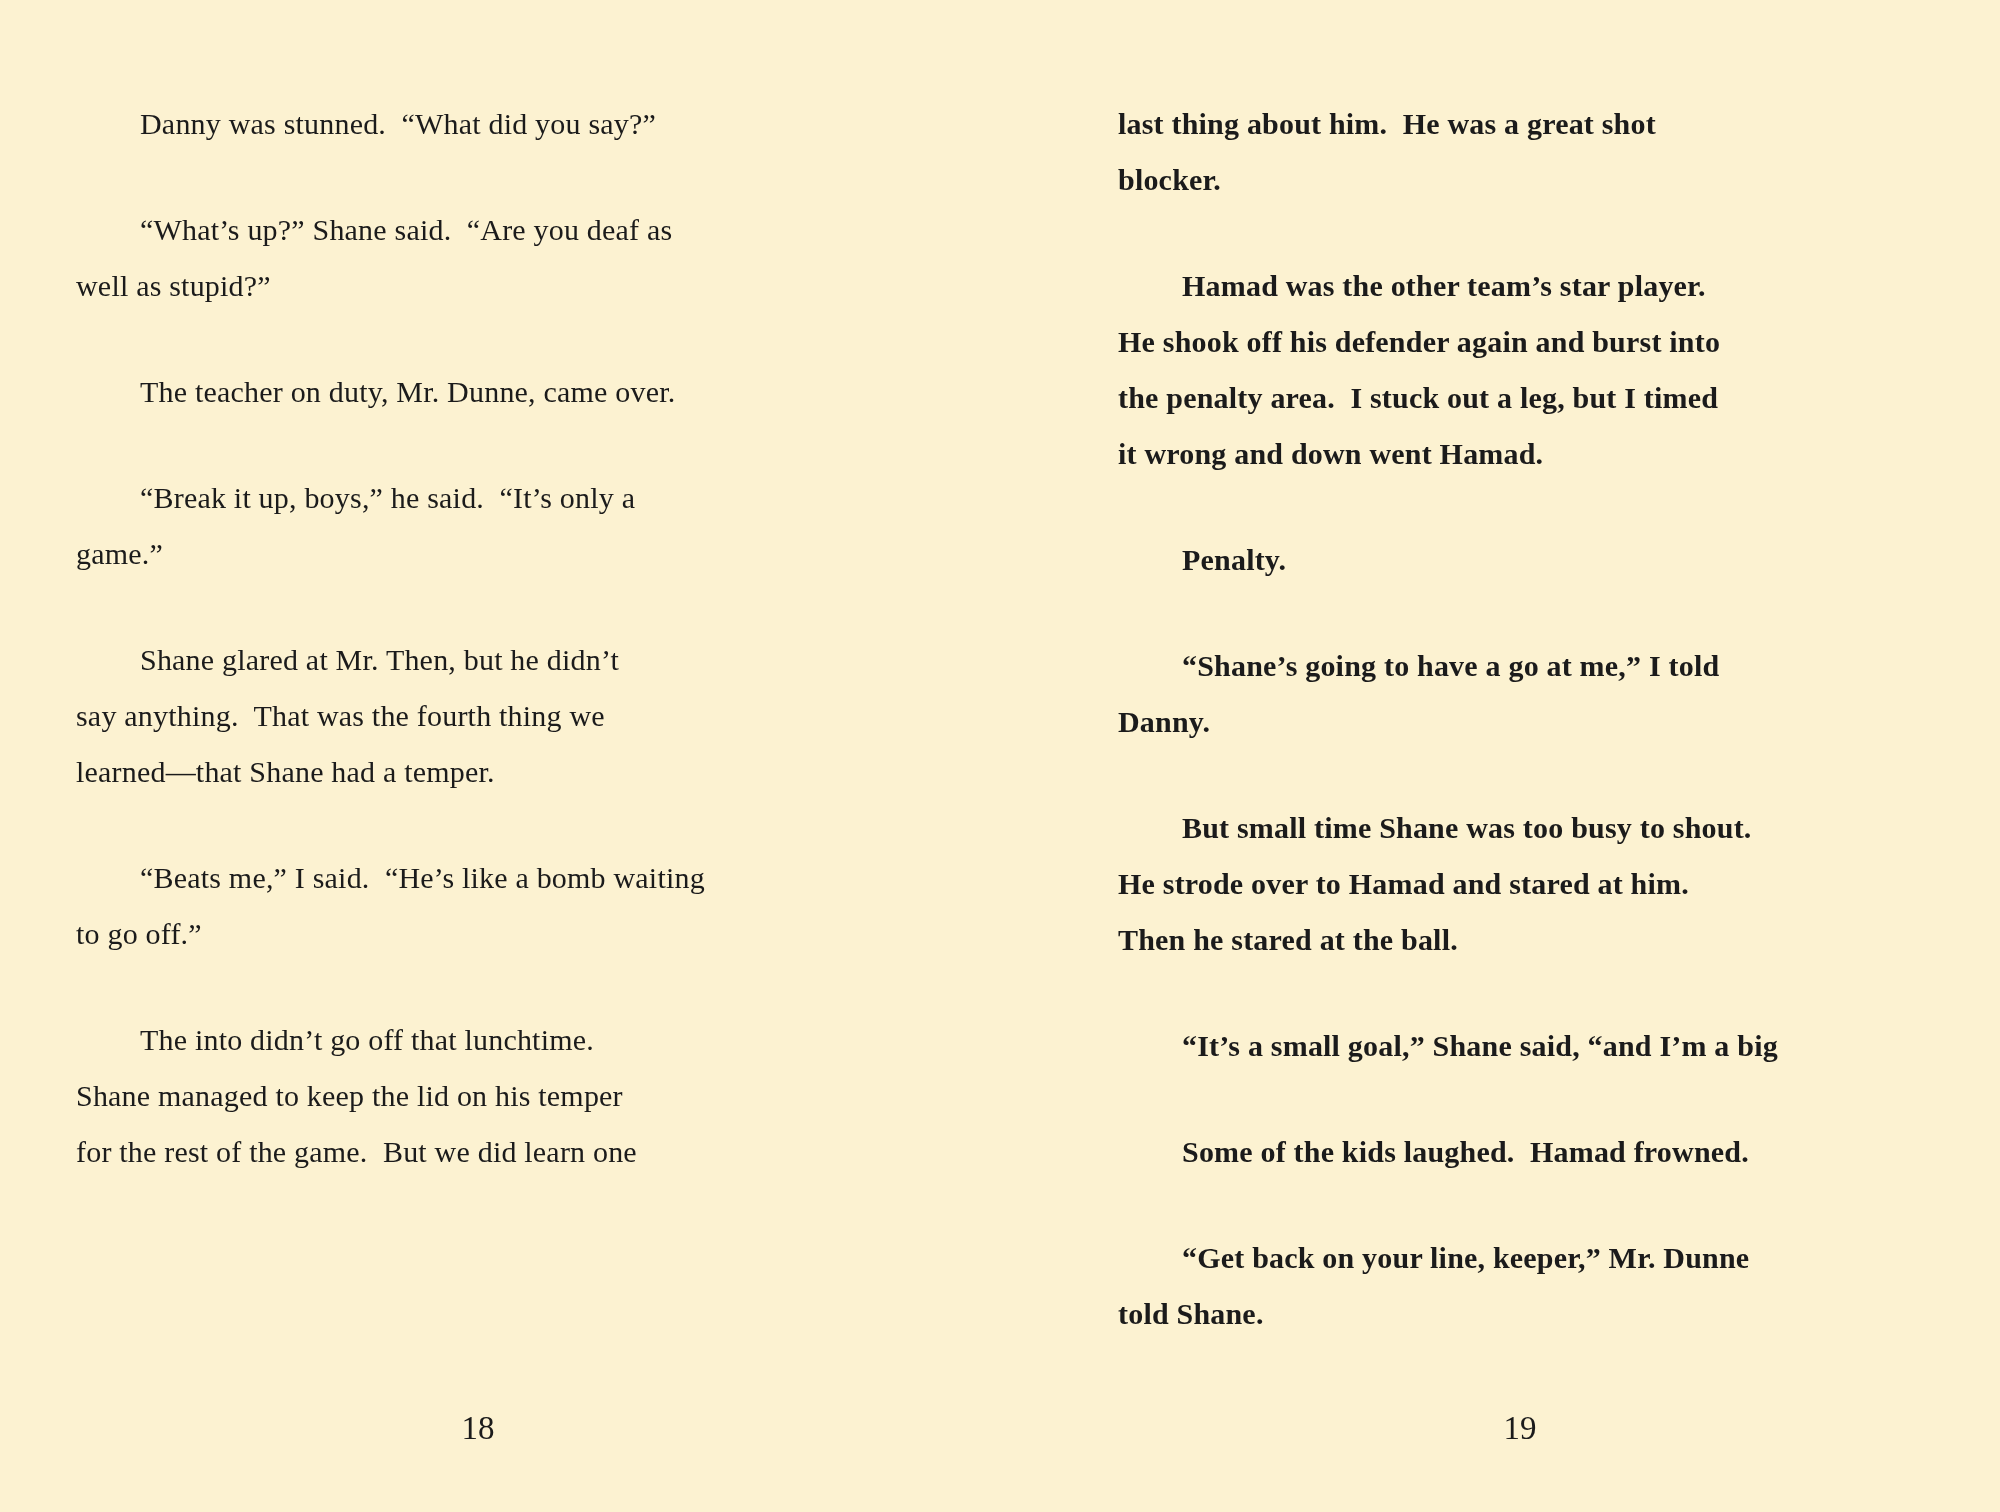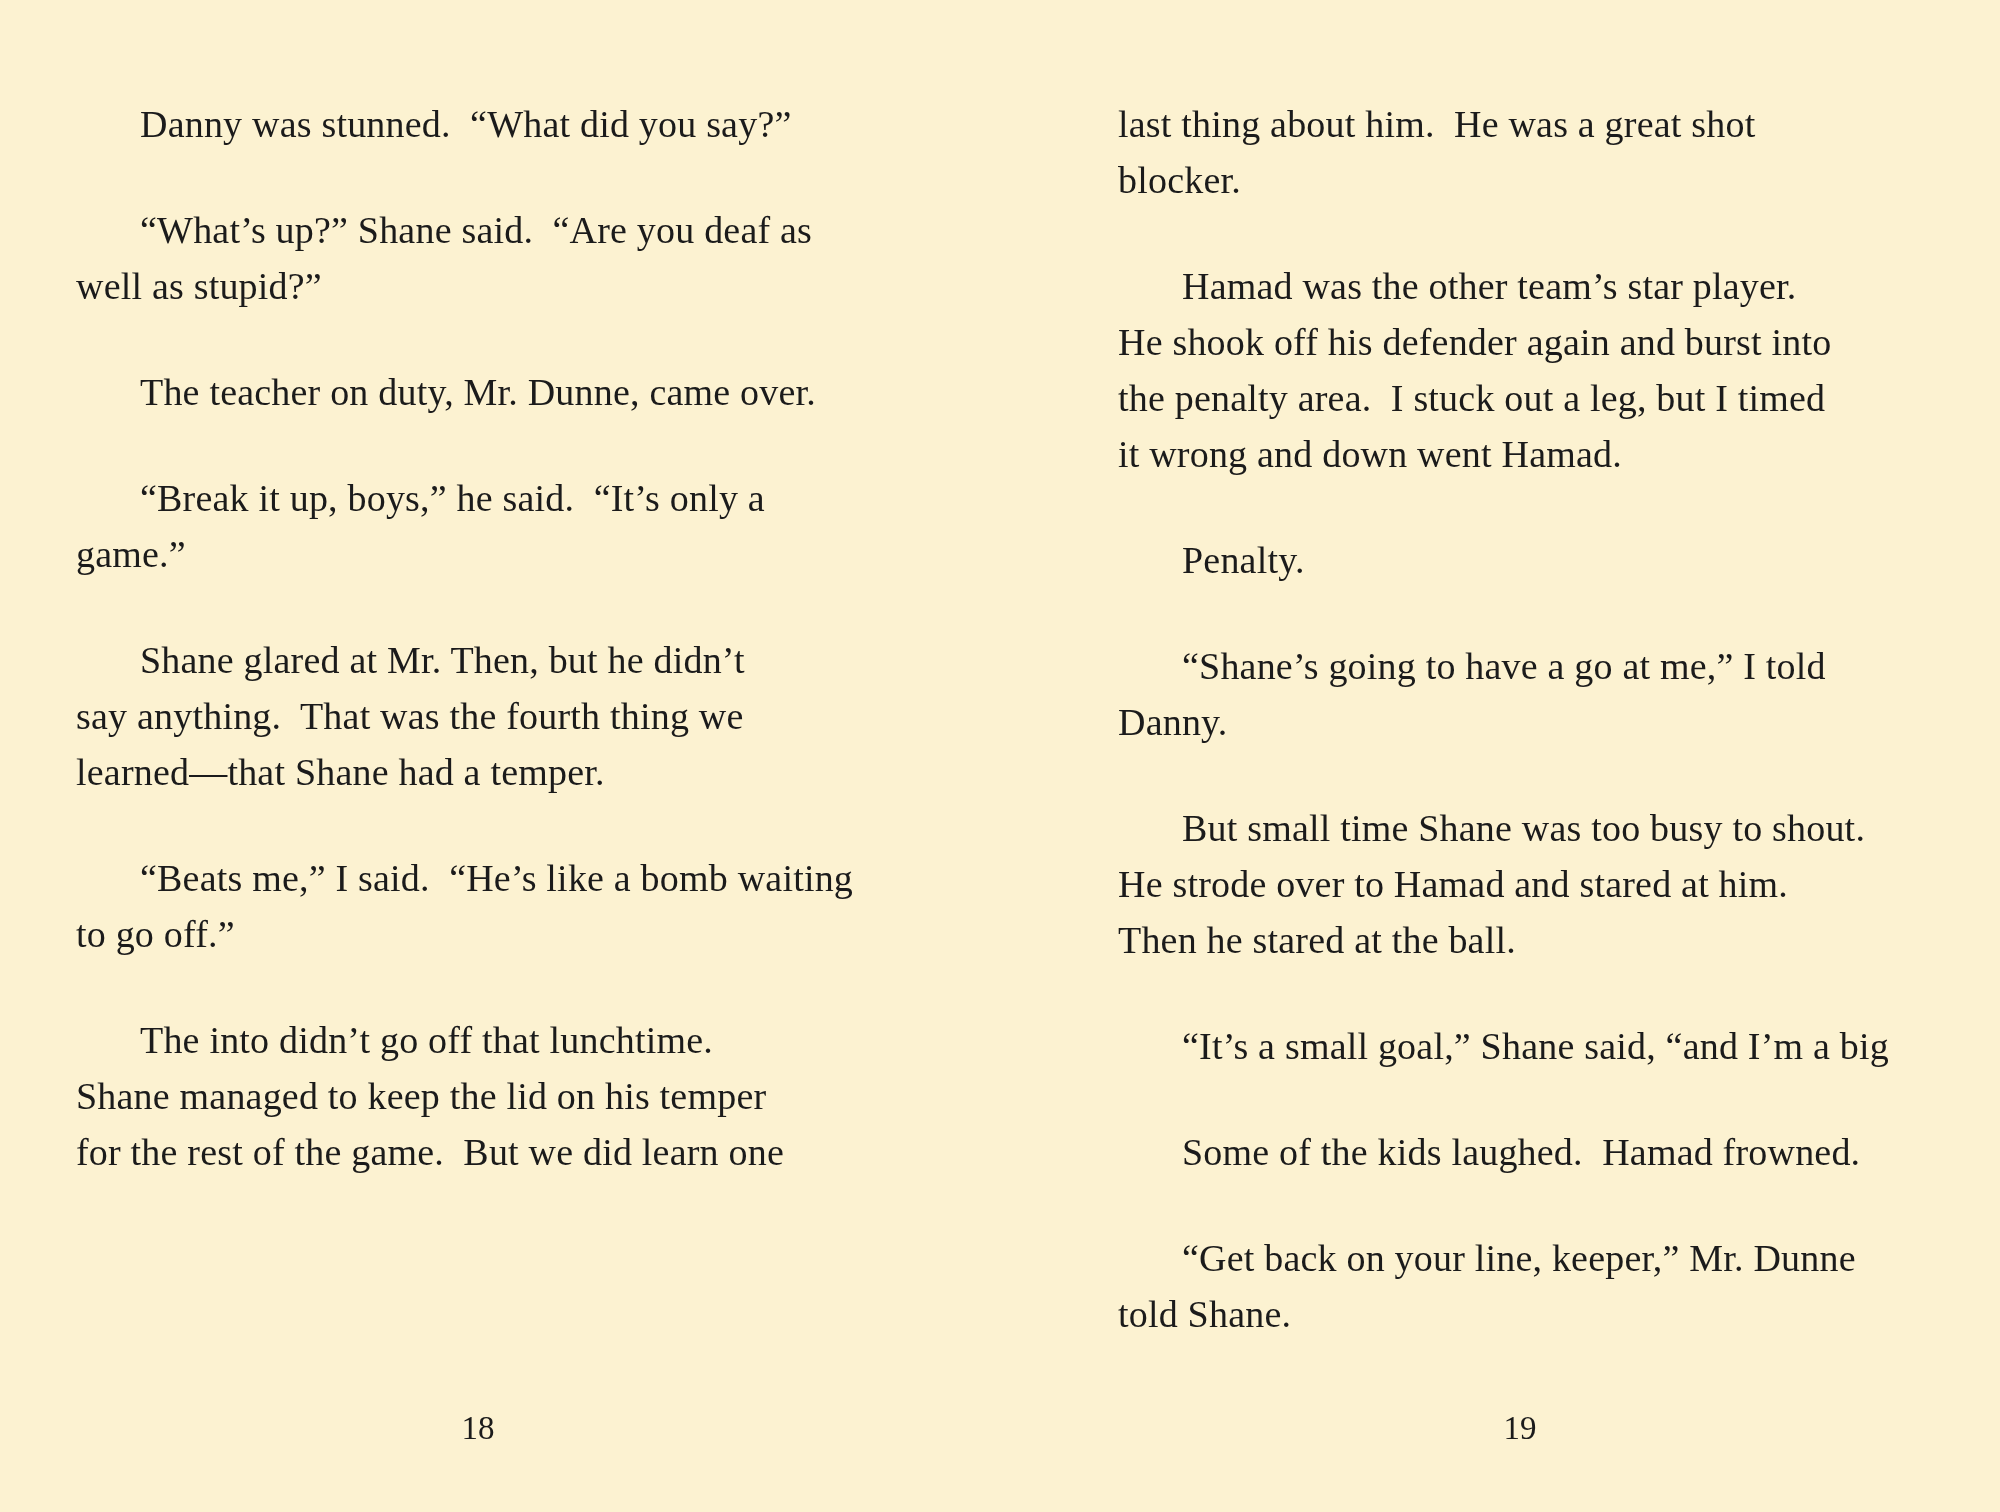--- a/index.html
+++ b/index.html
@@ -25,27 +25,27 @@
     width: 1000px;
     height: 1512px;
   }
   .page.left  { left: 0; }
   .page.right { left: 1000px; }
   .text-block {
     position: absolute;
     top: 96px;
   }
   .page.left  .text-block { left: 76px;  width: 860px; }
-  .page.right .text-block { left: 118px; width: 820px; }
+  .page.right .text-block { left: 118px; width: 820px; font-weight: bold; }
   .para {
     margin: 0 0 50px 0;
   }
   .line {
     white-space: pre;
-    font-size: 38px;
+    font-size: 30px;
     line-height: 56px;
     height: 56px;
     letter-spacing: 0.2px;
   }
   .line.indent {
     padding-left: 64px;
   }
   .page-number {
     position: absolute;
     top: 1408px;

